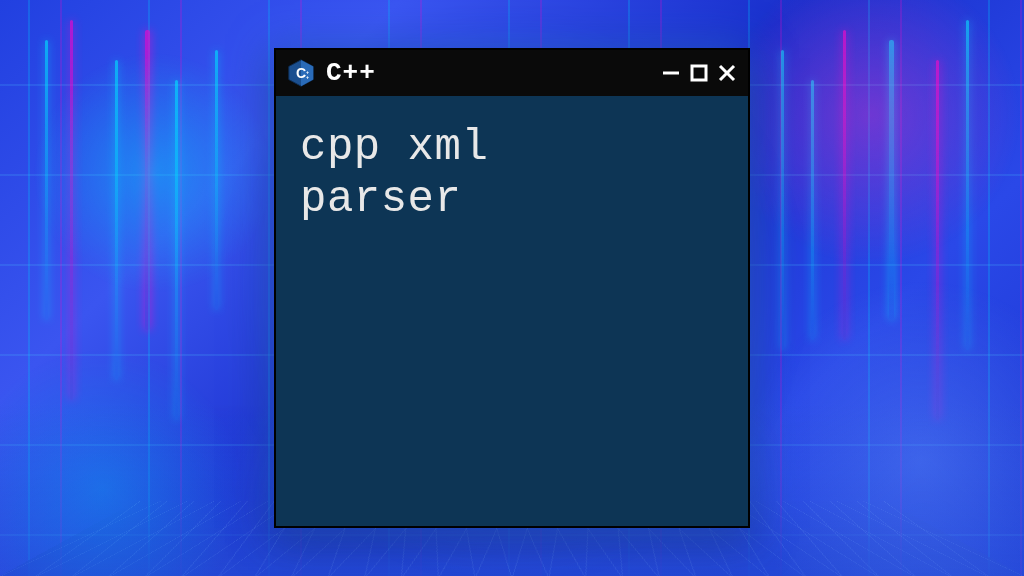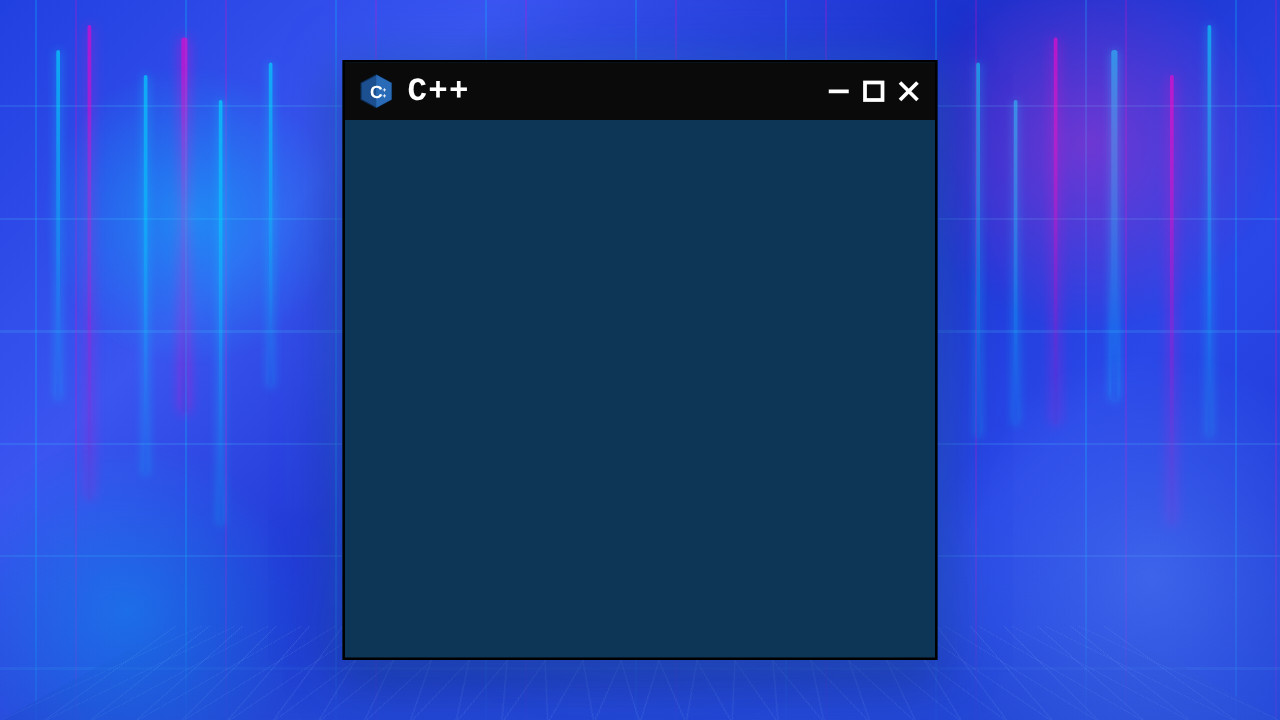--- a/index.html
+++ b/index.html
@@ -190,13 +190,15 @@
           </svg>
       </span>
       <span class="ctrl">
         <svg viewBox="0 0 20 20">
             <line x1="3" y1="3" x2="17" y2="17" stroke="#fff" stroke-width="3"></line>
             <line x1="17" y1="3" x2="3" y2="17" stroke="#fff" stroke-width="3"></line>
           </svg>
       </span>
     </div>
   </div>
+  <div class="content"><span>cpp xml</span>
+<span>parser</span></div>
 </div>
 
 </body></html>

